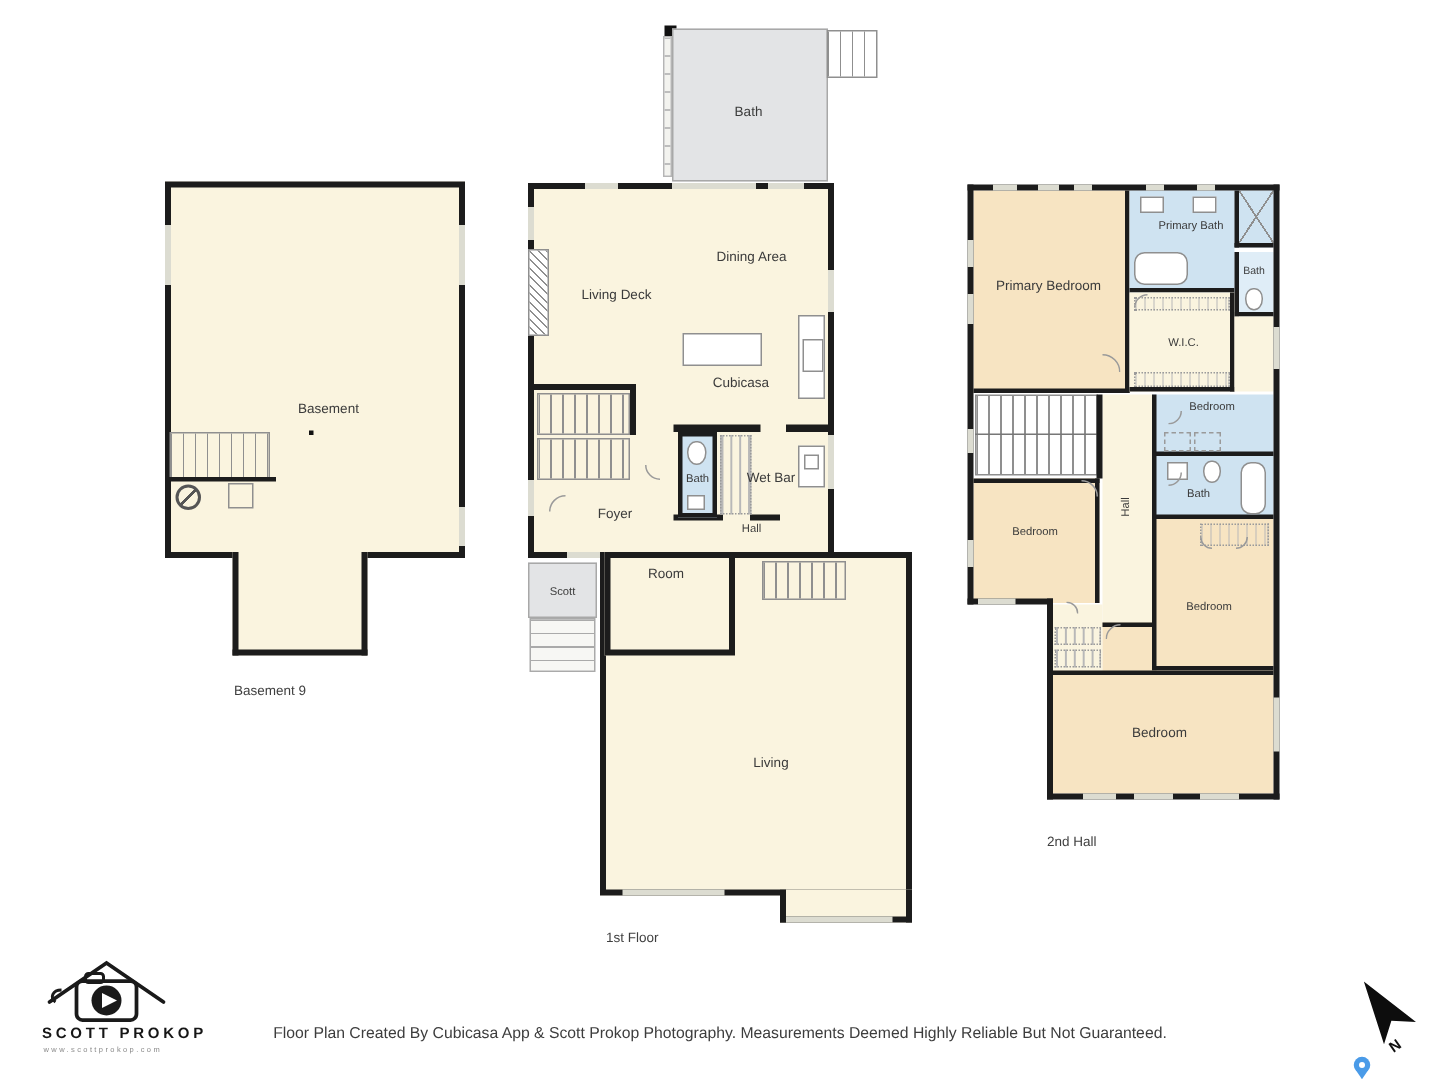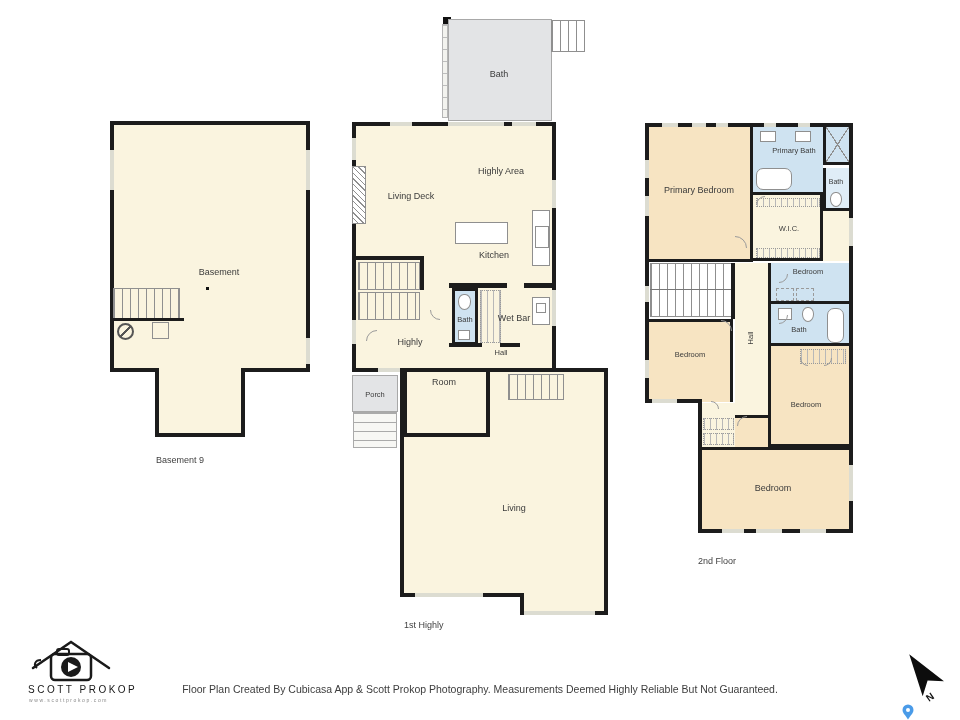--- a/index.html
+++ b/index.html
@@ -24,21 +24,21 @@
   .toilet{border-radius:45% 45% 50% 50%;}
   .tub{border-radius:7px;}
   .arc{position:absolute;box-sizing:border-box;border:1px solid #9a9a9a;border-radius:50%;}
   .q1{clip-path:inset(0 0 50% 50%);} 
   .q2{clip-path:inset(0 50% 50% 0);} 
   .q3{clip-path:inset(50% 50% 0 0);} 
   .q4{clip-path:inset(50% 0 0 50%);} 
   .xbox{background-image:
         linear-gradient(to top right, transparent 48.5%, #8f8f8f 48.5% 51.5%, transparent 51.5%),
         linear-gradient(to bottom right, transparent 48.5%, #8f8f8f 48.5% 51.5%, transparent 51.5%);}
-  .brandname{position:absolute;font-size:10px;font-weight:normal;letter-spacing:2.5px;color:#161616;}
+  .brandname{position:absolute;font-size:10px;font-weight:bold;letter-spacing:2.5px;color:#161616;}
   .brandurl{position:absolute;font-size:5px;letter-spacing:1.6px;color:#8a8a8a;}
   .disclaimer{position:absolute;left:0;right:0;text-align:center;font-size:10.5px;color:#3d3d3d;}
 </style>
 </head>
 <body>
 
 <div class="stage">
 
   <div>
     <div class="rm" style="left:110px;top:121px;width:200px;height:251px;background:#FAF4DF;border:4px solid #1c1c1c;"></div>
@@ -94,46 +94,46 @@
     <div class="fx toilet" style="left:458px;top:294px;width:13px;height:16px;"></div>
     <div class="fx" style="left:458px;top:330px;width:12px;height:10px;"></div>
     <div class="shelf" style="left:480px;top:290px;width:21px;height:53px;"></div>
 
     <div class="arc q2" style="left:366px;top:330px;width:22px;height:22px;"></div>
     <div class="arc q3" style="left:430px;top:300px;width:20px;height:20px;"></div>
     <div class="arc q3" style="left:436px;top:372px;width:22px;height:22px;"></div>
     <div class="arc q4" style="left:543px;top:372px;width:18px;height:18px;"></div>
 
     <div class="lbl" style="left:411px;top:196px;">Living Deck</div>
-    <div class="lbl" style="left:501px;top:171px;">Highly Area</div>
-    <div class="lbl" style="left:494px;top:255px;">Kitchen</div>
+    <div class="lbl" style="left:501px;top:171px;">Dining Area</div>
+    <div class="lbl" style="left:494px;top:255px;">Cubicasa</div>
     <div class="lbl sm" style="left:465px;top:319px;">Bath</div>
     <div class="lbl" style="left:514px;top:318px;">Wet Bar</div>
-    <div class="lbl" style="left:410px;top:342px;">Highly</div>
+    <div class="lbl" style="left:410px;top:342px;">Foyer</div>
     <div class="lbl sm" style="left:501px;top:352px;">Hall</div>
 
     <div class="win" style="left:378px;top:368px;width:22px;height:4px;"></div>
     <div class="win" style="left:524px;top:368px;width:16px;height:4px;"></div>
 
     <div class="rm" style="left:400px;top:368px;width:208px;height:229px;background:#FAF4DF;border:4px solid #1c1c1c;"></div>
     <div class="rm" style="left:520px;top:593px;width:88px;height:22px;background:#FAF4DF;border:4px solid #1c1c1c;border-top:none;"></div>
     <div class="win" style="left:415px;top:593px;width:68px;height:4px;"></div>
     <div class="win" style="left:524px;top:611px;width:71px;height:4px;"></div>
     <div class="stairs" style="left:508px;top:374px;width:56px;height:26px;"></div>
     <div class="lbl" style="left:514px;top:508px;">Living</div>
 
     <div class="rm" style="left:403px;top:368px;width:87px;height:69px;background:#FAF4DF;border:4px solid #1c1c1c;"></div>
     <div class="lbl" style="left:444px;top:382px;">Room</div>
 
     <div class="rm" style="left:352px;top:375px;width:46px;height:37px;background:#E3E4E6;border:1px solid #a8a8a8;"></div>
     <div class="abs" style="left:353px;top:412px;width:44px;height:36px;border:1px solid #aaa;
                 background-image:repeating-linear-gradient(180deg,#aaa 0 1px,#f7f7f4 1px 9px);"></div>
-    <div class="lbl sm" style="left:375px;top:394px;">Porch</div>
-
-    <div class="cap" style="left:404px;top:620px;">1st Highly</div>
+    <div class="lbl sm" style="left:375px;top:394px;">Scott</div>
+
+    <div class="cap" style="left:404px;top:620px;">1st Floor</div>
   </div>
 
   <div>
 
     <div class="rm" style="left:649px;top:127px;width:104px;height:135px;background:#F7E4C2;border-right:3px solid #1c1c1c;border-bottom:3px solid #1c1c1c;"></div>
     <div class="rm" style="left:753px;top:127px;width:70px;height:68px;background:#CFE3F1;border-bottom:3px solid #1c1c1c;"></div>
     <div class="rm xbox" style="left:823px;top:127px;width:26px;height:38px;background-color:#CFE3F1;border-left:3px solid #1c1c1c;border-bottom:3px solid #1c1c1c;"></div>
     <div class="rm" style="left:823px;top:168px;width:26px;height:43px;background:#DFEDF7;border-left:3px solid #1c1c1c;border-bottom:3px solid #1c1c1c;"></div>
     <div class="rm" style="left:753px;top:195px;width:70px;height:66px;background:#FAF4DF;border-right:3px solid #1c1c1c;border-bottom:3px solid #1c1c1c;"></div>
     <div class="rm" style="left:823px;top:211px;width:26px;height:50px;background:#FAF4DF;"></div>
@@ -201,21 +201,21 @@
     <div class="lbl" style="left:699px;top:190px;text-align:center;">Primary Bedroom</div>
     <div class="lbl sm" style="left:786px;top:150px;padding-left:16px;">Primary Bath</div>
     <div class="lbl xs" style="left:836px;top:181px;">Bath</div>
     <div class="lbl sm" style="left:789px;top:228px;">W.I.C.</div>
     <div class="lbl sm" style="left:808px;top:271px;">Bedroom</div>
     <div class="lbl sm" style="left:799px;top:329px;">Bath</div>
     <div class="lbl sm" style="left:690px;top:354px;">Bedroom</div>
     <div class="lbl sm vert" style="left:750px;top:338px;">Hall</div>
     <div class="lbl sm" style="left:806px;top:404px;">Bedroom</div>
     <div class="lbl" style="left:773px;top:488px;">Bedroom</div>
-    <div class="cap" style="left:698px;top:556px;">2nd Floor</div>
+    <div class="cap" style="left:698px;top:556px;">2nd Hall</div>
   </div>
 
   <div>
     <svg class="abs" style="left:27px;top:638px;" width="88" height="48" viewBox="0 0 88 48">
       <path d="M6 30 L44 4 L82 30" fill="none" stroke="#1a1a1a" stroke-width="2.5" stroke-linecap="round"></path>
       <rect x="24" y="16" width="40" height="26" rx="4" fill="none" stroke="#1a1a1a" stroke-width="2.5"></rect>
       <rect x="30" y="11" width="12" height="6" rx="2" fill="none" stroke="#1a1a1a" stroke-width="2"></rect>
       <circle cx="44" cy="29" r="10" fill="#1a1a1a"></circle>
       <path d="M41 24 L51 29 L41 34 Z" fill="#ffffff"></path>
       <path d="M14 22 C8 22 6 27 10 30" fill="none" stroke="#1a1a1a" stroke-width="2"></path>

